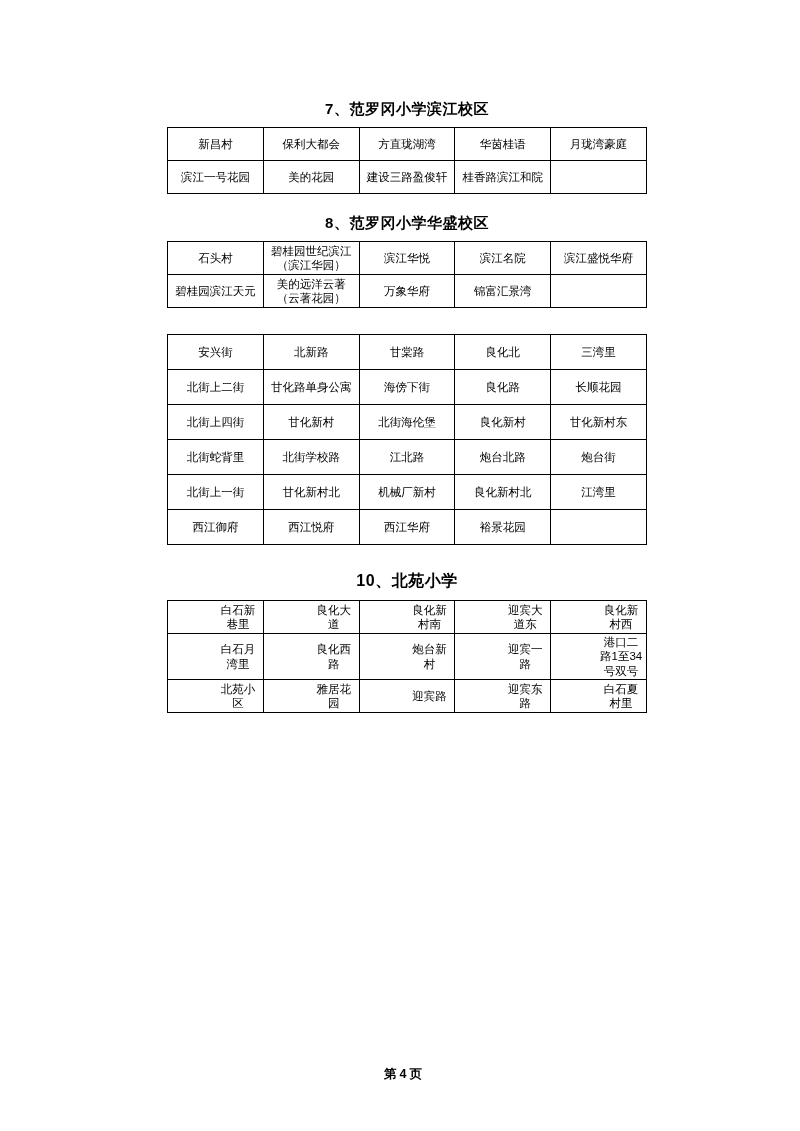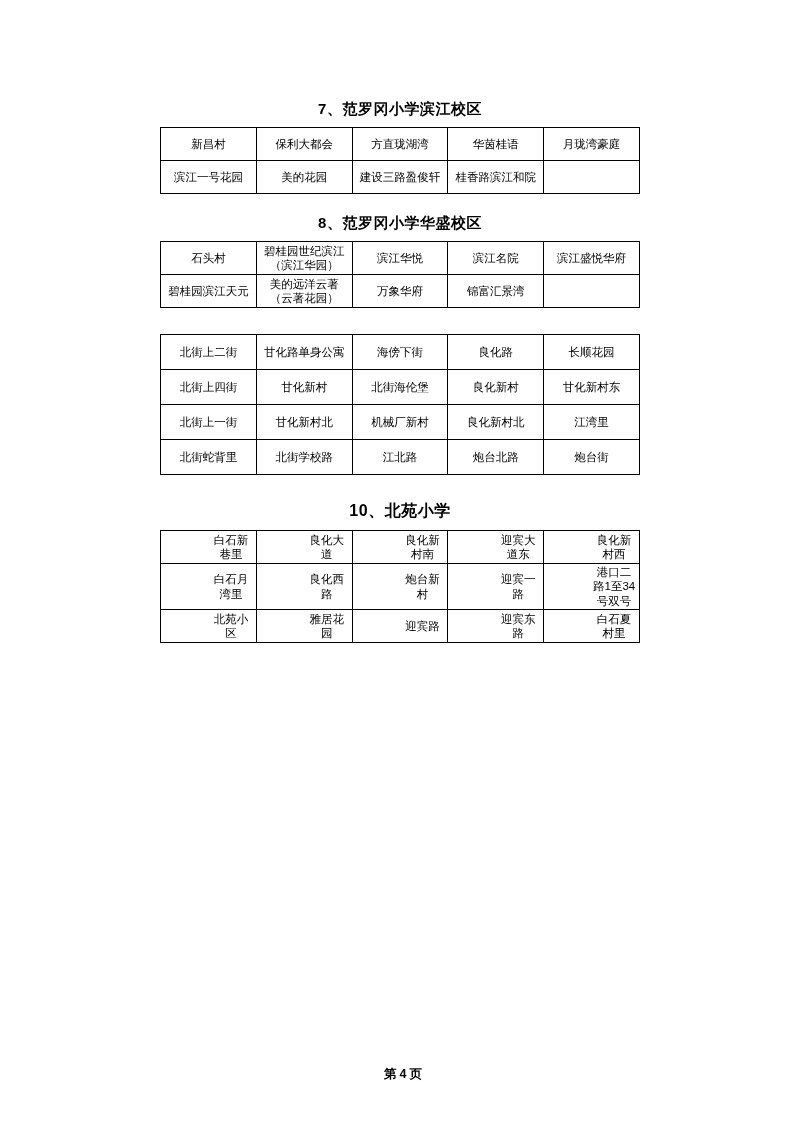--- a/index.html
+++ b/index.html
@@ -14,21 +14,21 @@
     margin: 0 auto;
     position: relative;
     box-sizing: border-box;
     padding: 0;
     font-family: "Liberation Serif", "DejaVu Serif", serif;
     color: #000;
     overflow: hidden;
   }
   .content {
     position: absolute;
-    left: 160px;
+    left: 167px;
     top: 100px;
     width: 480px;
   }
   .section {
   }
   .section-title {
     text-align: center;
     font-weight: bold;
     font-size: 15px;
     font-family: "Liberation Sans", "DejaVu Sans", sans-serif;
@@ -135,46 +135,60 @@
             <td></td>
           </tr>
         </tbody>
       </table>
     </div>
 
     <div class="section sec-9">
       <table class="grid">
         <tbody>
           <tr>
+            <td>安兴街</td>
+            <td>北新路</td>
+            <td>甘棠路</td>
+            <td>良化北</td>
+            <td>三湾里</td>
+          </tr>
+          <tr>
             <td>北街上二街</td>
             <td>甘化路单身公寓</td>
             <td>海傍下街</td>
             <td>良化路</td>
             <td>长顺花园</td>
           </tr>
           <tr>
             <td>北街上四街</td>
             <td>甘化新村</td>
             <td>北街海伦堡</td>
             <td>良化新村</td>
             <td>甘化新村东</td>
           </tr>
           <tr>
+            <td>北街蛇背里</td>
+            <td>北街学校路</td>
+            <td>江北路</td>
+            <td>炮台北路</td>
+            <td>炮台街</td>
+          </tr>
+          <tr>
             <td>北街上一街</td>
             <td>甘化新村北</td>
             <td>机械厂新村</td>
             <td>良化新村北</td>
             <td>江湾里</td>
           </tr>
           <tr>
-            <td>北街蛇背里</td>
-            <td>北街学校路</td>
-            <td>江北路</td>
-            <td>炮台北路</td>
-            <td>炮台街</td>
+            <td>西江御府</td>
+            <td>西江悦府</td>
+            <td>西江华府</td>
+            <td>裕景花园</td>
+            <td></td>
           </tr>
         </tbody>
       </table>
     </div>
 
     <div class="section sec-10">
       <h3 class="section-title">10、北苑小学</h3>
       <table class="grid">
         <tbody>
           <tr>

